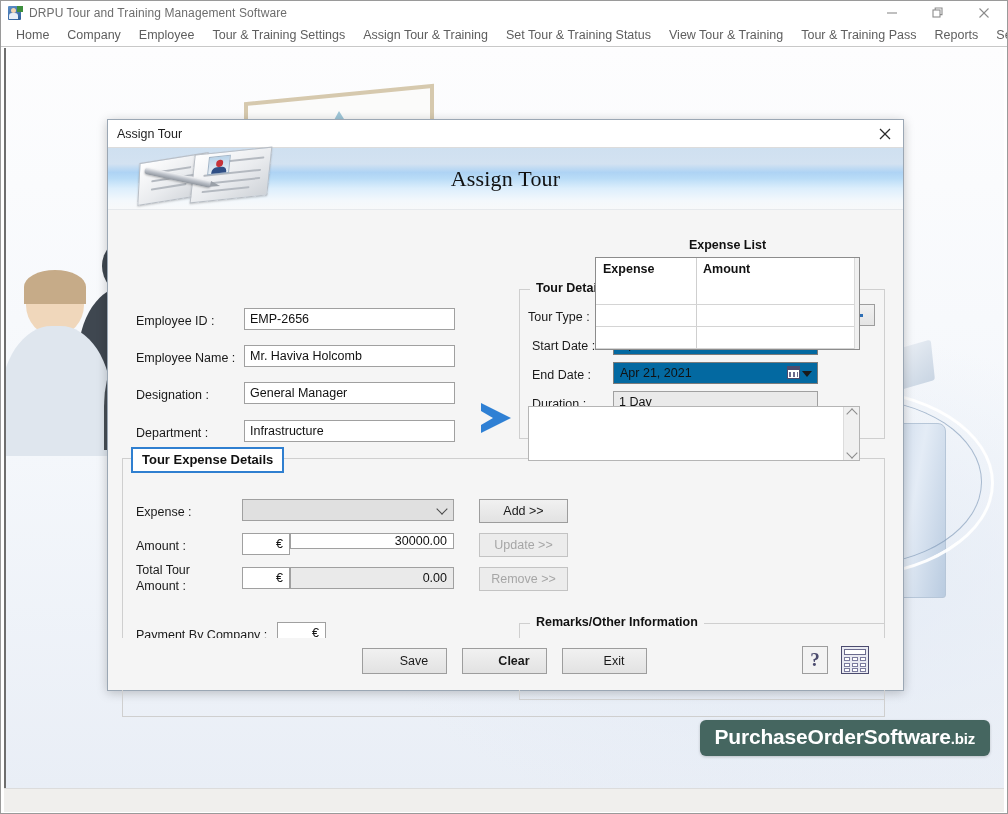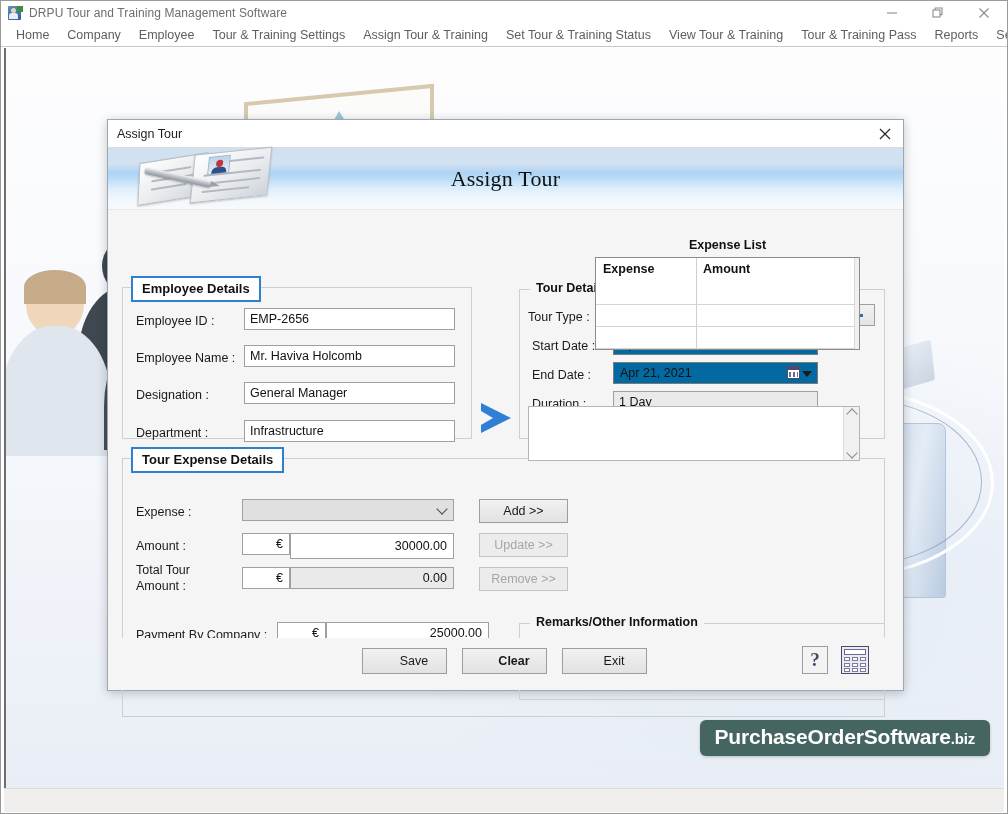--- a/index.html
+++ b/index.html
@@ -584,23 +584,20 @@
               <span class="ph-head"></span>
               <span class="ph-body"></span>
             </div>
           <div class="bk-pen"></div>
         </div>
         <div id="dlg-banner-title">Assign Tour</div>
       </div>
 
       <div id="dlg-body">
 
-        <div class="groupbox" style="left:14px; top:77px; width:350px; height:152px;">
-          <div class="gb-title highlight">Employee Details</div>
-        </div>
         <span class="field-label" style="left:28px; top:104px;">Employee ID :</span>
         <div class="tinput" style="left:136px; top:98px; width:211px; height:22px;">EMP-2656</div>
 
         <span class="field-label" style="left:28px; top:141px;">Employee Name :</span>
         <div class="tinput" style="left:136px; top:135px; width:211px; height:22px;">Mr. Haviva Holcomb</div>
 
         <span class="field-label" style="left:28px; top:178px;">Designation :</span>
         <div class="tinput" style="left:136px; top:172px; width:211px; height:22px;">General Manager</div>
 
         <span class="field-label" style="left:28px; top:216px;">Department :</span>
@@ -652,21 +649,21 @@
 
         <span class="field-label" style="left:28px; top:295px;">Expense :</span>
         <div class="tcombo empty-gray" style="left:134px; top:289px; width:212px; height:22px;">
           <span></span>
           <span class="chev"></span>
         </div>
         <div class="tbtn" style="left:371px; top:289px; width:89px; height:24px;">Add &gt;&gt;</div>
 
         <span class="field-label" style="left:28px; top:329px;">Amount :</span>
         <div class="cur-box" style="left:134px; top:323px; width:48px; height:22px;">€</div>
-        <div class="tinput num" style="left:182px; top:323px; width:164px; height:26px;">30000.00</div>
+        <div class="tinput num" style="left:182px; top:323px; width:164px; height:16px;">30000.00</div>
         <div class="tbtn disabled" style="left:371px; top:323px; width:89px; height:24px;">Update &gt;&gt;</div>
 
         <span class="field-label" style="left:28px; top:353px;">Total Tour</span>
         <span class="field-label" style="left:28px; top:369px;">Amount :</span>
         <div class="cur-box" style="left:134px; top:357px; width:48px; height:22px;">€</div>
         <div class="tinput num readonly" style="left:182px; top:357px; width:164px; height:22px;">0.00</div>
         <div class="tbtn disabled" style="left:371px; top:357px; width:89px; height:24px;">Remove &gt;&gt;</div>
 
         <div id="expense-table">
           <div class="hdr">
@@ -676,21 +673,20 @@
           <span class="vline"></span>
           <span class="rowline" style="top:46px;"></span>
           <span class="rowline" style="top:68px;"></span>
           <span class="rowline" style="top:90px;"></span>
           <span class="vbar"></span>
         </div>
         <div id="expense-list-title">Expense List</div>
 
         <span class="field-label" style="left:28px; top:418px;">Payment By Company :</span>
         <div class="cur-box" style="left:169px; top:412px; width:49px; height:22px;">€</div>
-        <div class="tinput num" style="left:218px; top:412px; width:163px; height:22px;">25000.00</div>
 
         <span class="field-label" style="left:28px; top:450px;">Payment By Client :</span>
         <div class="cur-box" style="left:169px; top:444px; width:49px; height:22px;">€</div>
         <div class="tinput num" style="left:218px; top:444px; width:163px; height:22px;">3000.00</div>
 
         <div class="groupbox" style="left:411px; top:413px; width:366px; height:77px;">
           <div class="gb-title">Remarks/Other Information</div>
         </div>
         <div id="remarks-box">
           <div style="flex:1; padding:4px 6px; font-size:12.5px; color:#111;"></div>

